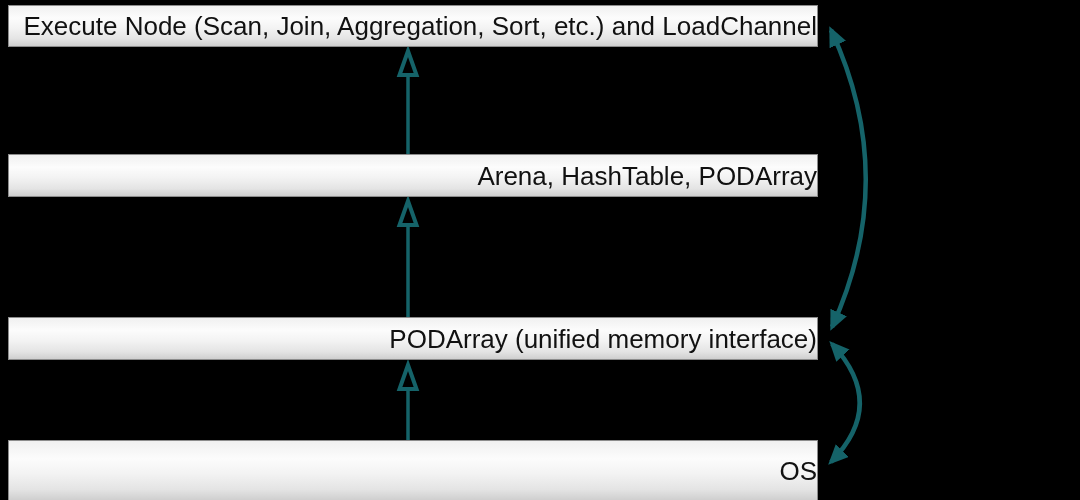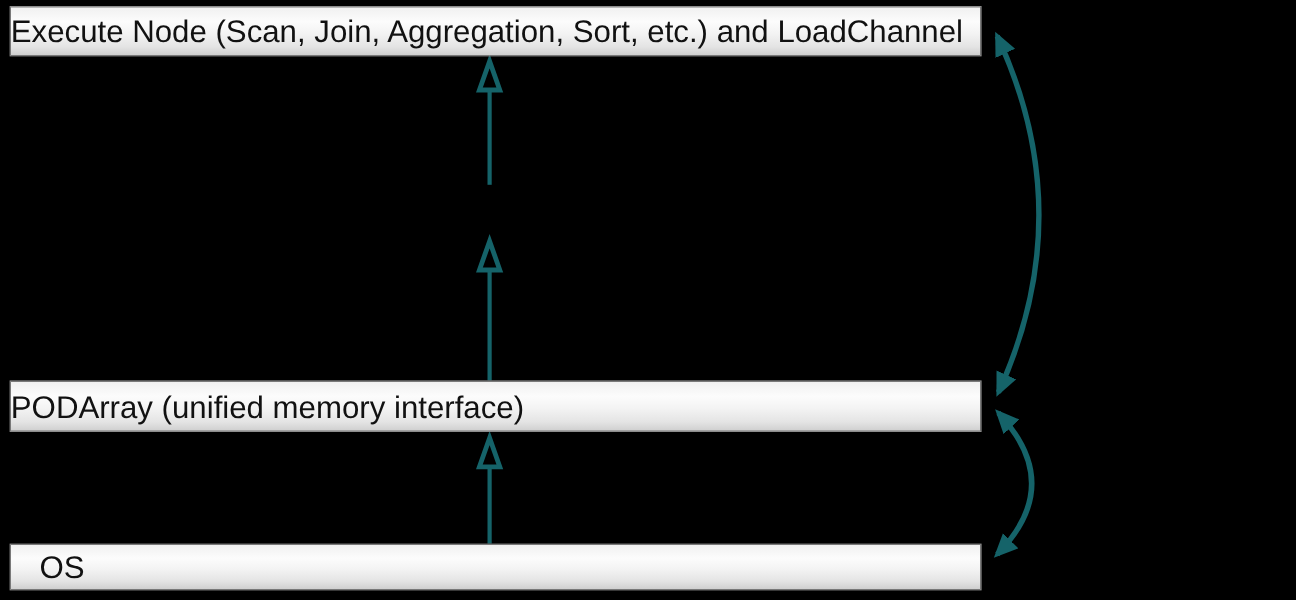--- a/index.html
+++ b/index.html
@@ -17,32 +17,32 @@
   }
   .bar {
     position: absolute;
     left: 8px;
     width: 810px;
     box-sizing: border-box;
     border: 1px solid var(--bar-border, #8c8c8c);
     background: linear-gradient(180deg, #f0f0f0 0%, #fcfcfc 30%, #f3f3f3 55%, #e4e4e4 82%, #cfcfcf 100%);
     display: flex;
     align-items: center;
-    justify-content: flex-start;
+    justify-content: flex-end;
   }
   .bar span {
     color: var(--bar-text, #111);
     font-size: 26px;
     line-height: 1;
     white-space: nowrap;
   }
   .bar-execute   { top: 5px;   height: 42px; }
   .bar-arena     { top: 154px; height: 43px; }
   .bar-allocator { top: 317px; height: 43px; }
-  .bar-os        { top: 453px; height: 39px; padding-left: 24px; }
+  .bar-os        { top: 440px; height: 61px; padding-left: 24px; }
   .overlay {
     position: absolute;
     top: 0; left: 0;
     width: 1080px;
     height: 500px;
     pointer-events: none;
   }
   .shaft {
     stroke: var(--accent, #156369);
     stroke-width: 3.5;
@@ -92,20 +92,23 @@
 
     <path class="curve" d="M831 30 Q900 178 832 327" marker-start="url(#headStart)" marker-end="url(#headEnd)"></path>
 
     <path class="curve" d="M832 344 Q888 404 831 462" marker-start="url(#headStart)" marker-end="url(#headEnd)"></path>
   </svg>
 
   <div class="bar bar-execute">
     <span>Execute Node (Scan, Join, Aggregation, Sort, etc.) and LoadChannel</span>
   </div>
 
+  <div class="bar bar-arena">
+    <span>Arena, HashTable, PODArray</span>
+  </div>
 
   <div class="bar bar-allocator">
     <span>PODArray (unified memory interface)</span>
   </div>
 
   <div class="bar bar-os">
     <span>OS</span>
   </div>
 
 </div>

